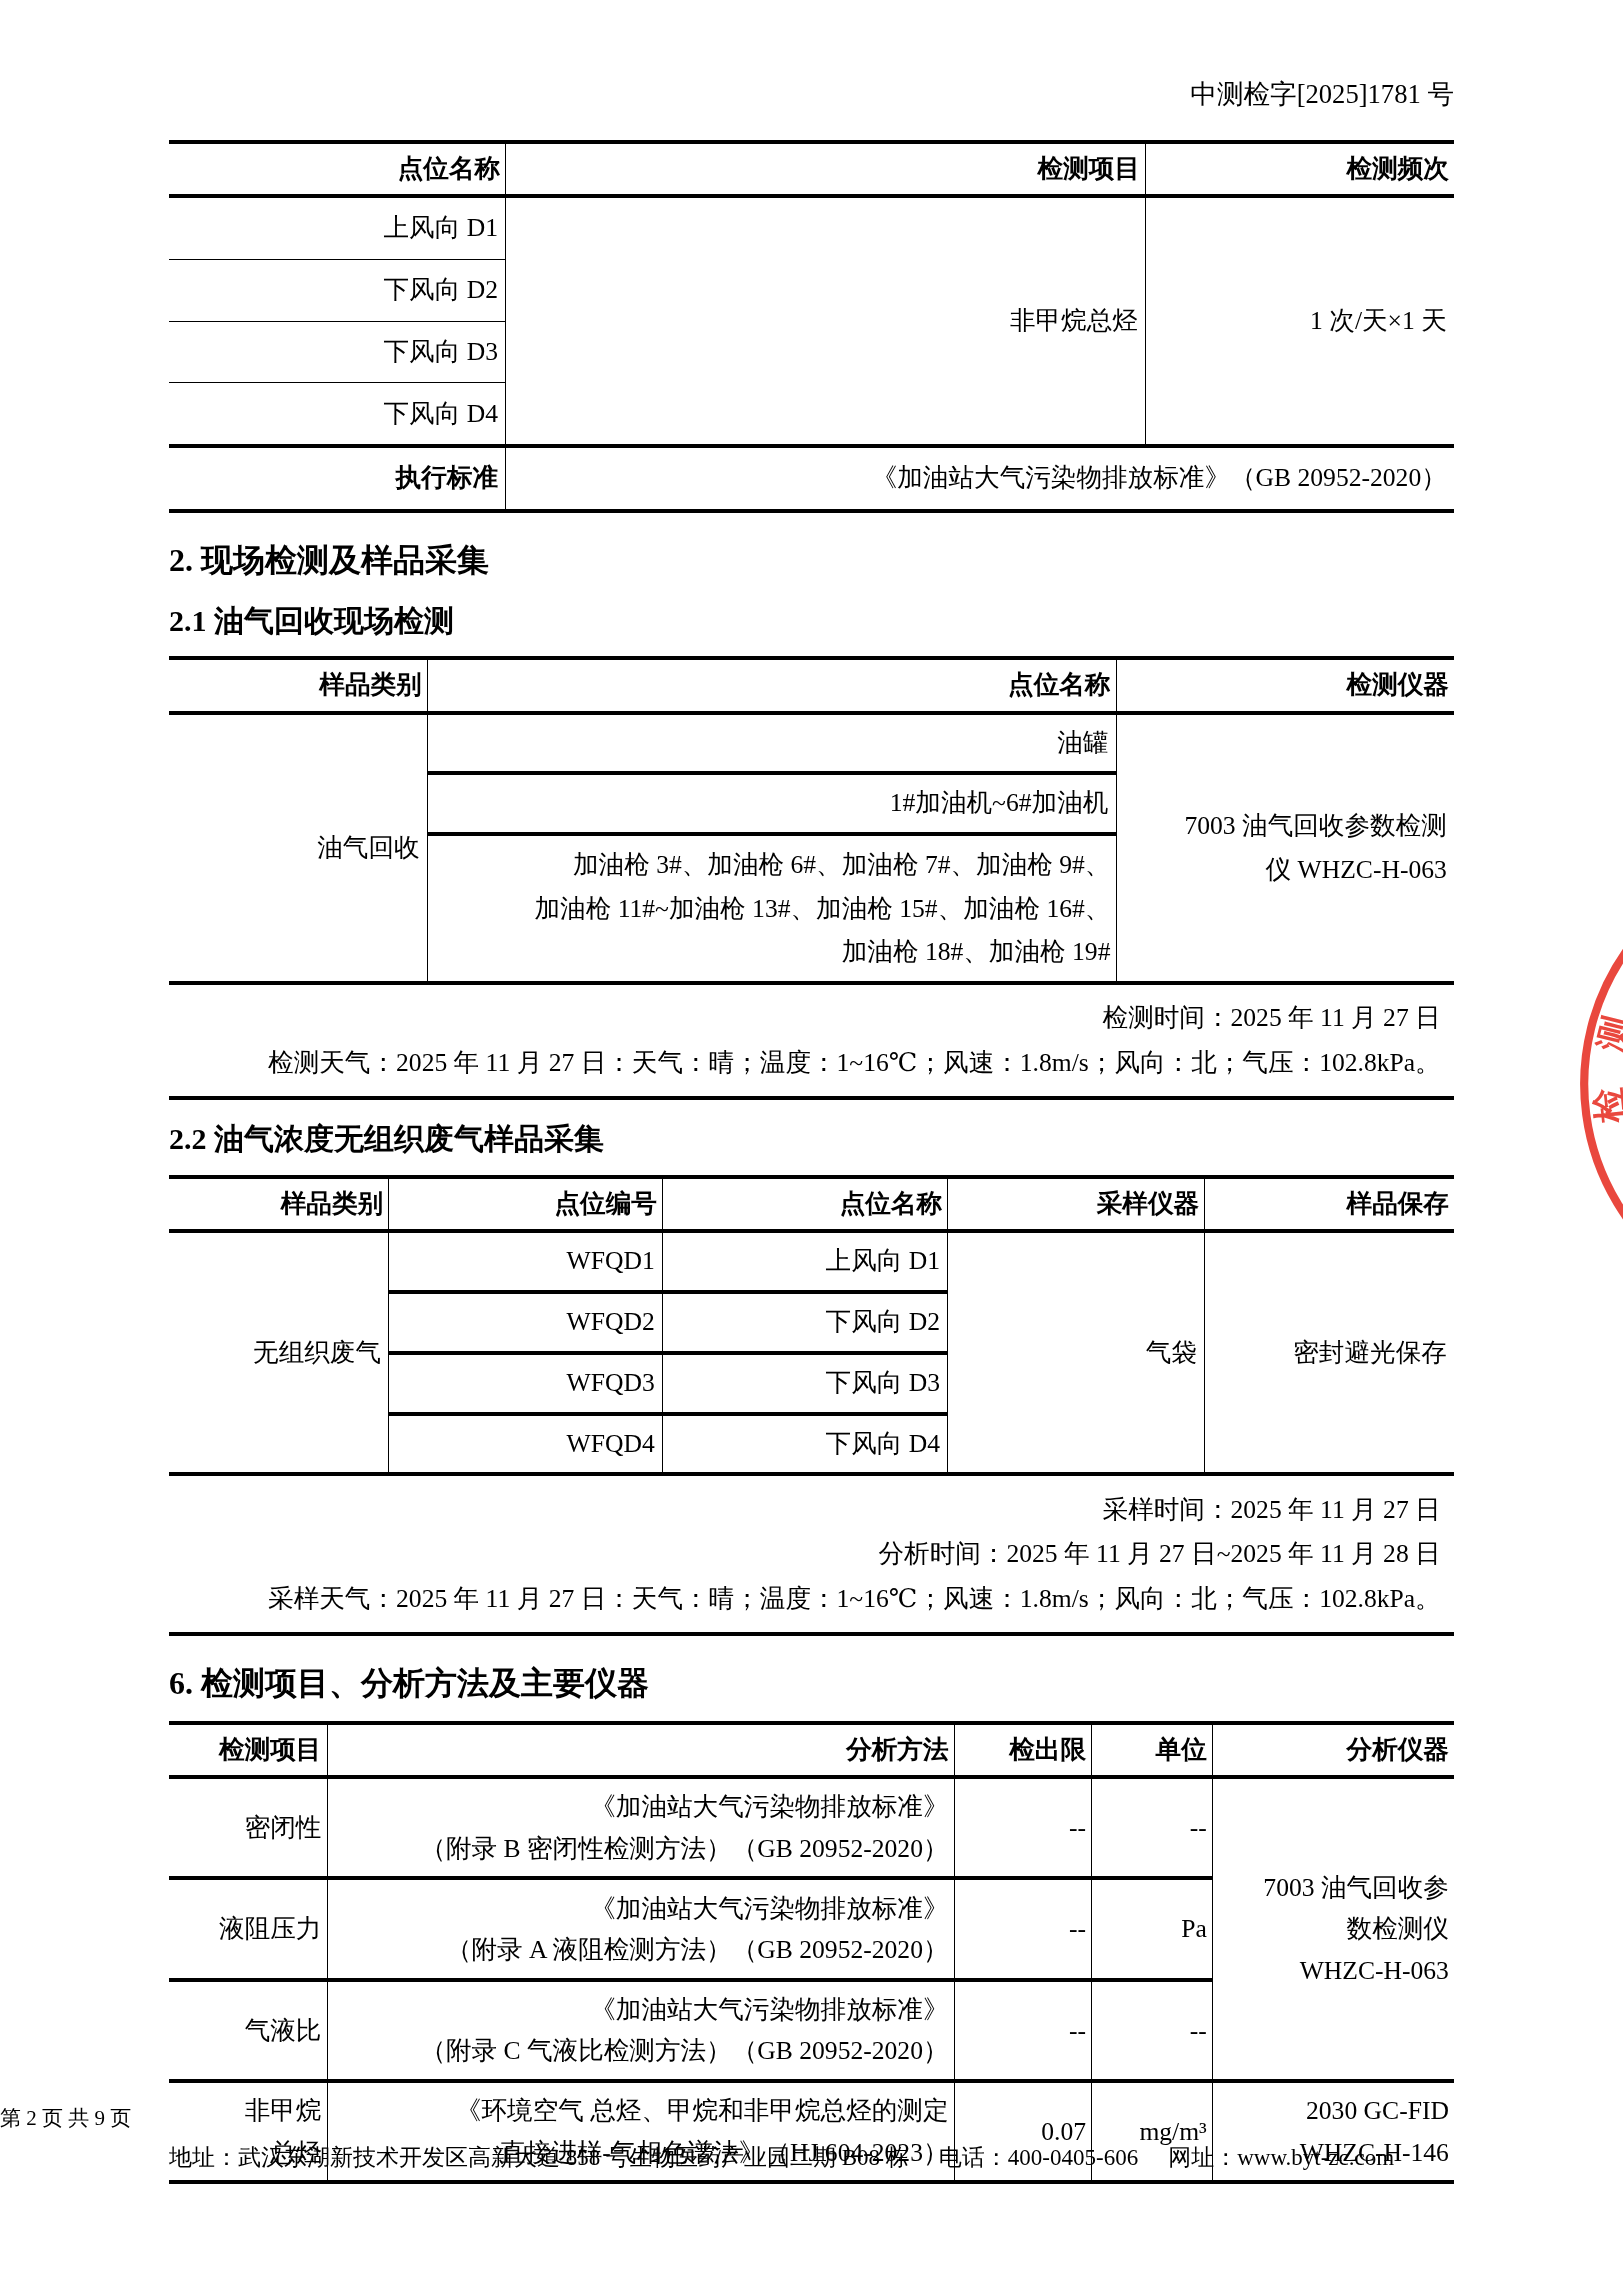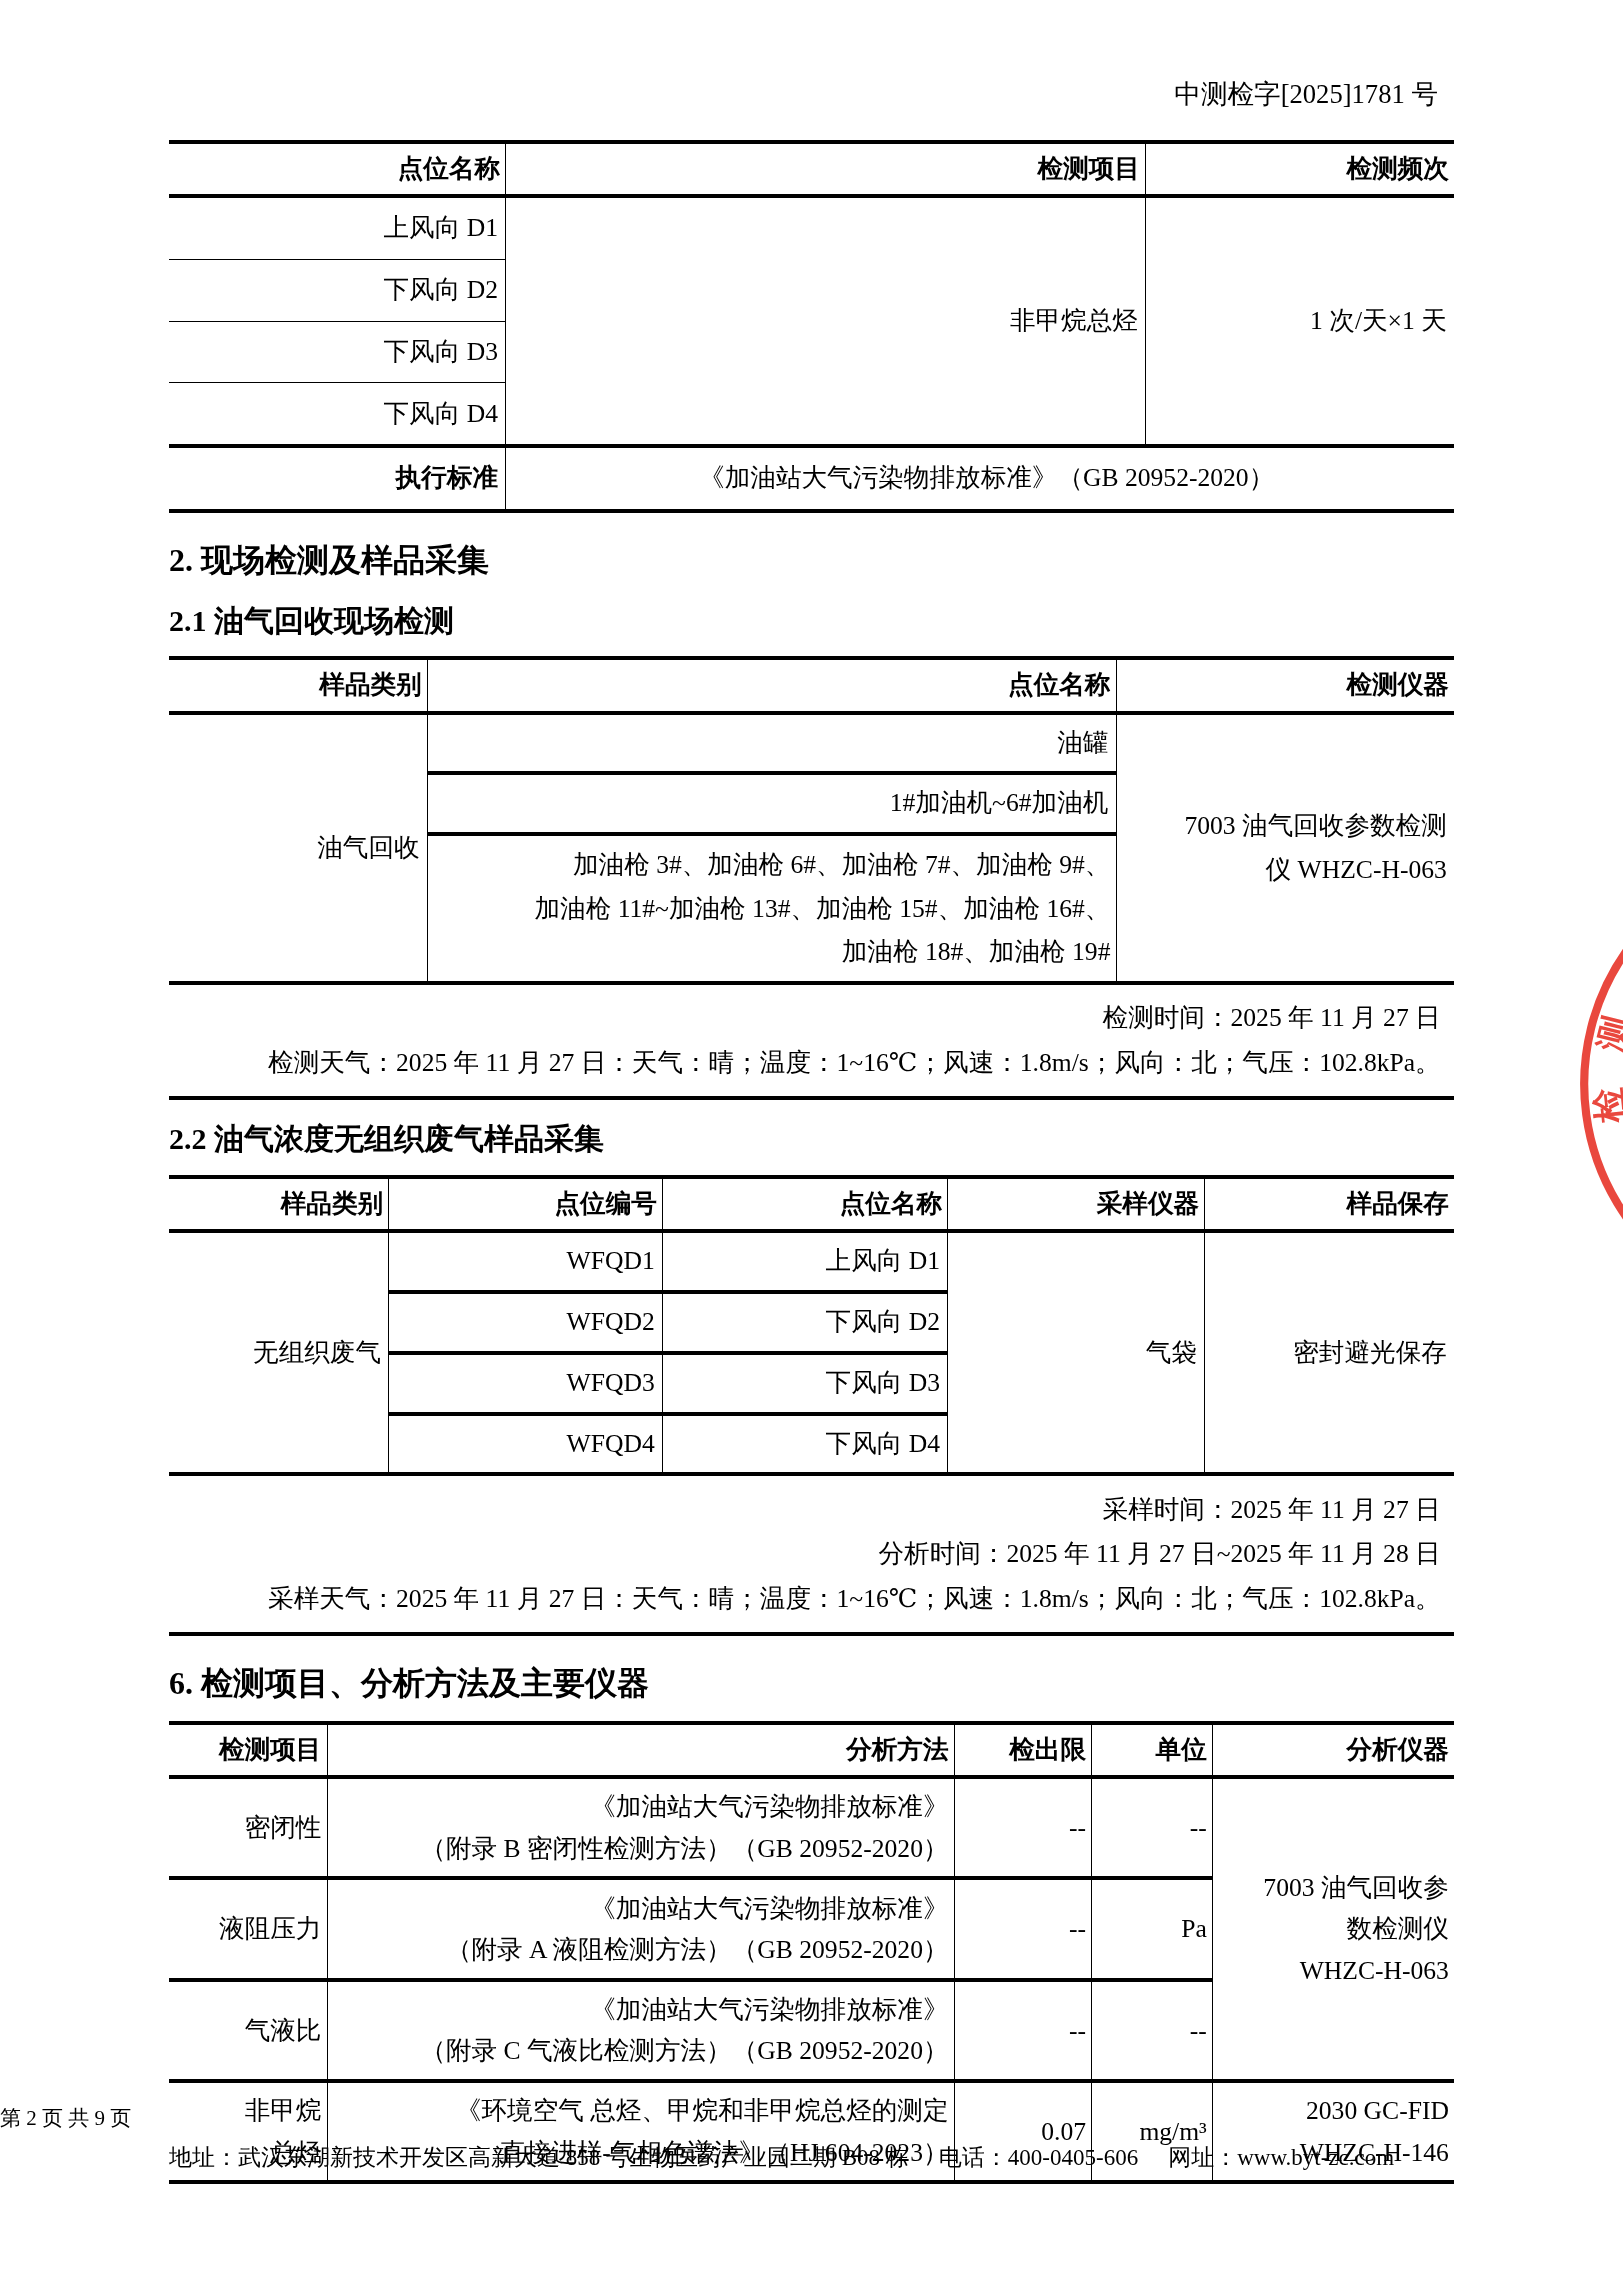--- a/index.html
+++ b/index.html
@@ -10,21 +10,21 @@
     font-family: "Liberation Serif", "DejaVu Serif", serif;
     font-size: 25.6px;
     position: relative;
     overflow: hidden;
   }
   .content { padding: 77px 169px 0 169px; }
 
   .doc-number {
     text-align: right;
     font-size: 26.6px;
-    margin: 0 16px 28px 0;
+    margin: 0 0 28px 0;
     line-height: 1.3;
   }
 
   table {
     width: 100%;
     border-collapse: collapse;
     table-layout: fixed;
     border-top: 4.6px solid #000;
     border-bottom: 4.6px solid #000;
     margin-top: 16.4px;
@@ -42,21 +42,21 @@
   th { font-weight: 700; border-bottom: 4.6px solid #000; padding: 6.1px 5.1px; }
   .c-first { border-left: none; }
   .c-last  { border-right: none; }
   .bb-thin  { border-bottom: 1.5px solid #000; }
   .bb-thick { border-bottom: 4.6px solid #000; }
   .bt-thick { border-top: 4.6px solid #000; }
   .pre { white-space: pre-line; }
   .bold { font-weight: 700; }
 
   .t1 td { padding: 11.2px 7.2px; }
-  .t1 .std-value { text-align: center; padding-left: 20.4px; }
+  .t1 .std-value { text-align: right; padding-left: 20.4px; }
 
   .t2 .gun-cell { line-height: 1.7; padding: 7.2px 5.1px; }
   .t2 .instr-cell { line-height: 1.7; }
 
   .notes-cell {
     border-left: none; border-right: none;
     text-align: right;
     padding: 8.2px 13.3px;
     border-top: 4.6px solid #000;
   }

